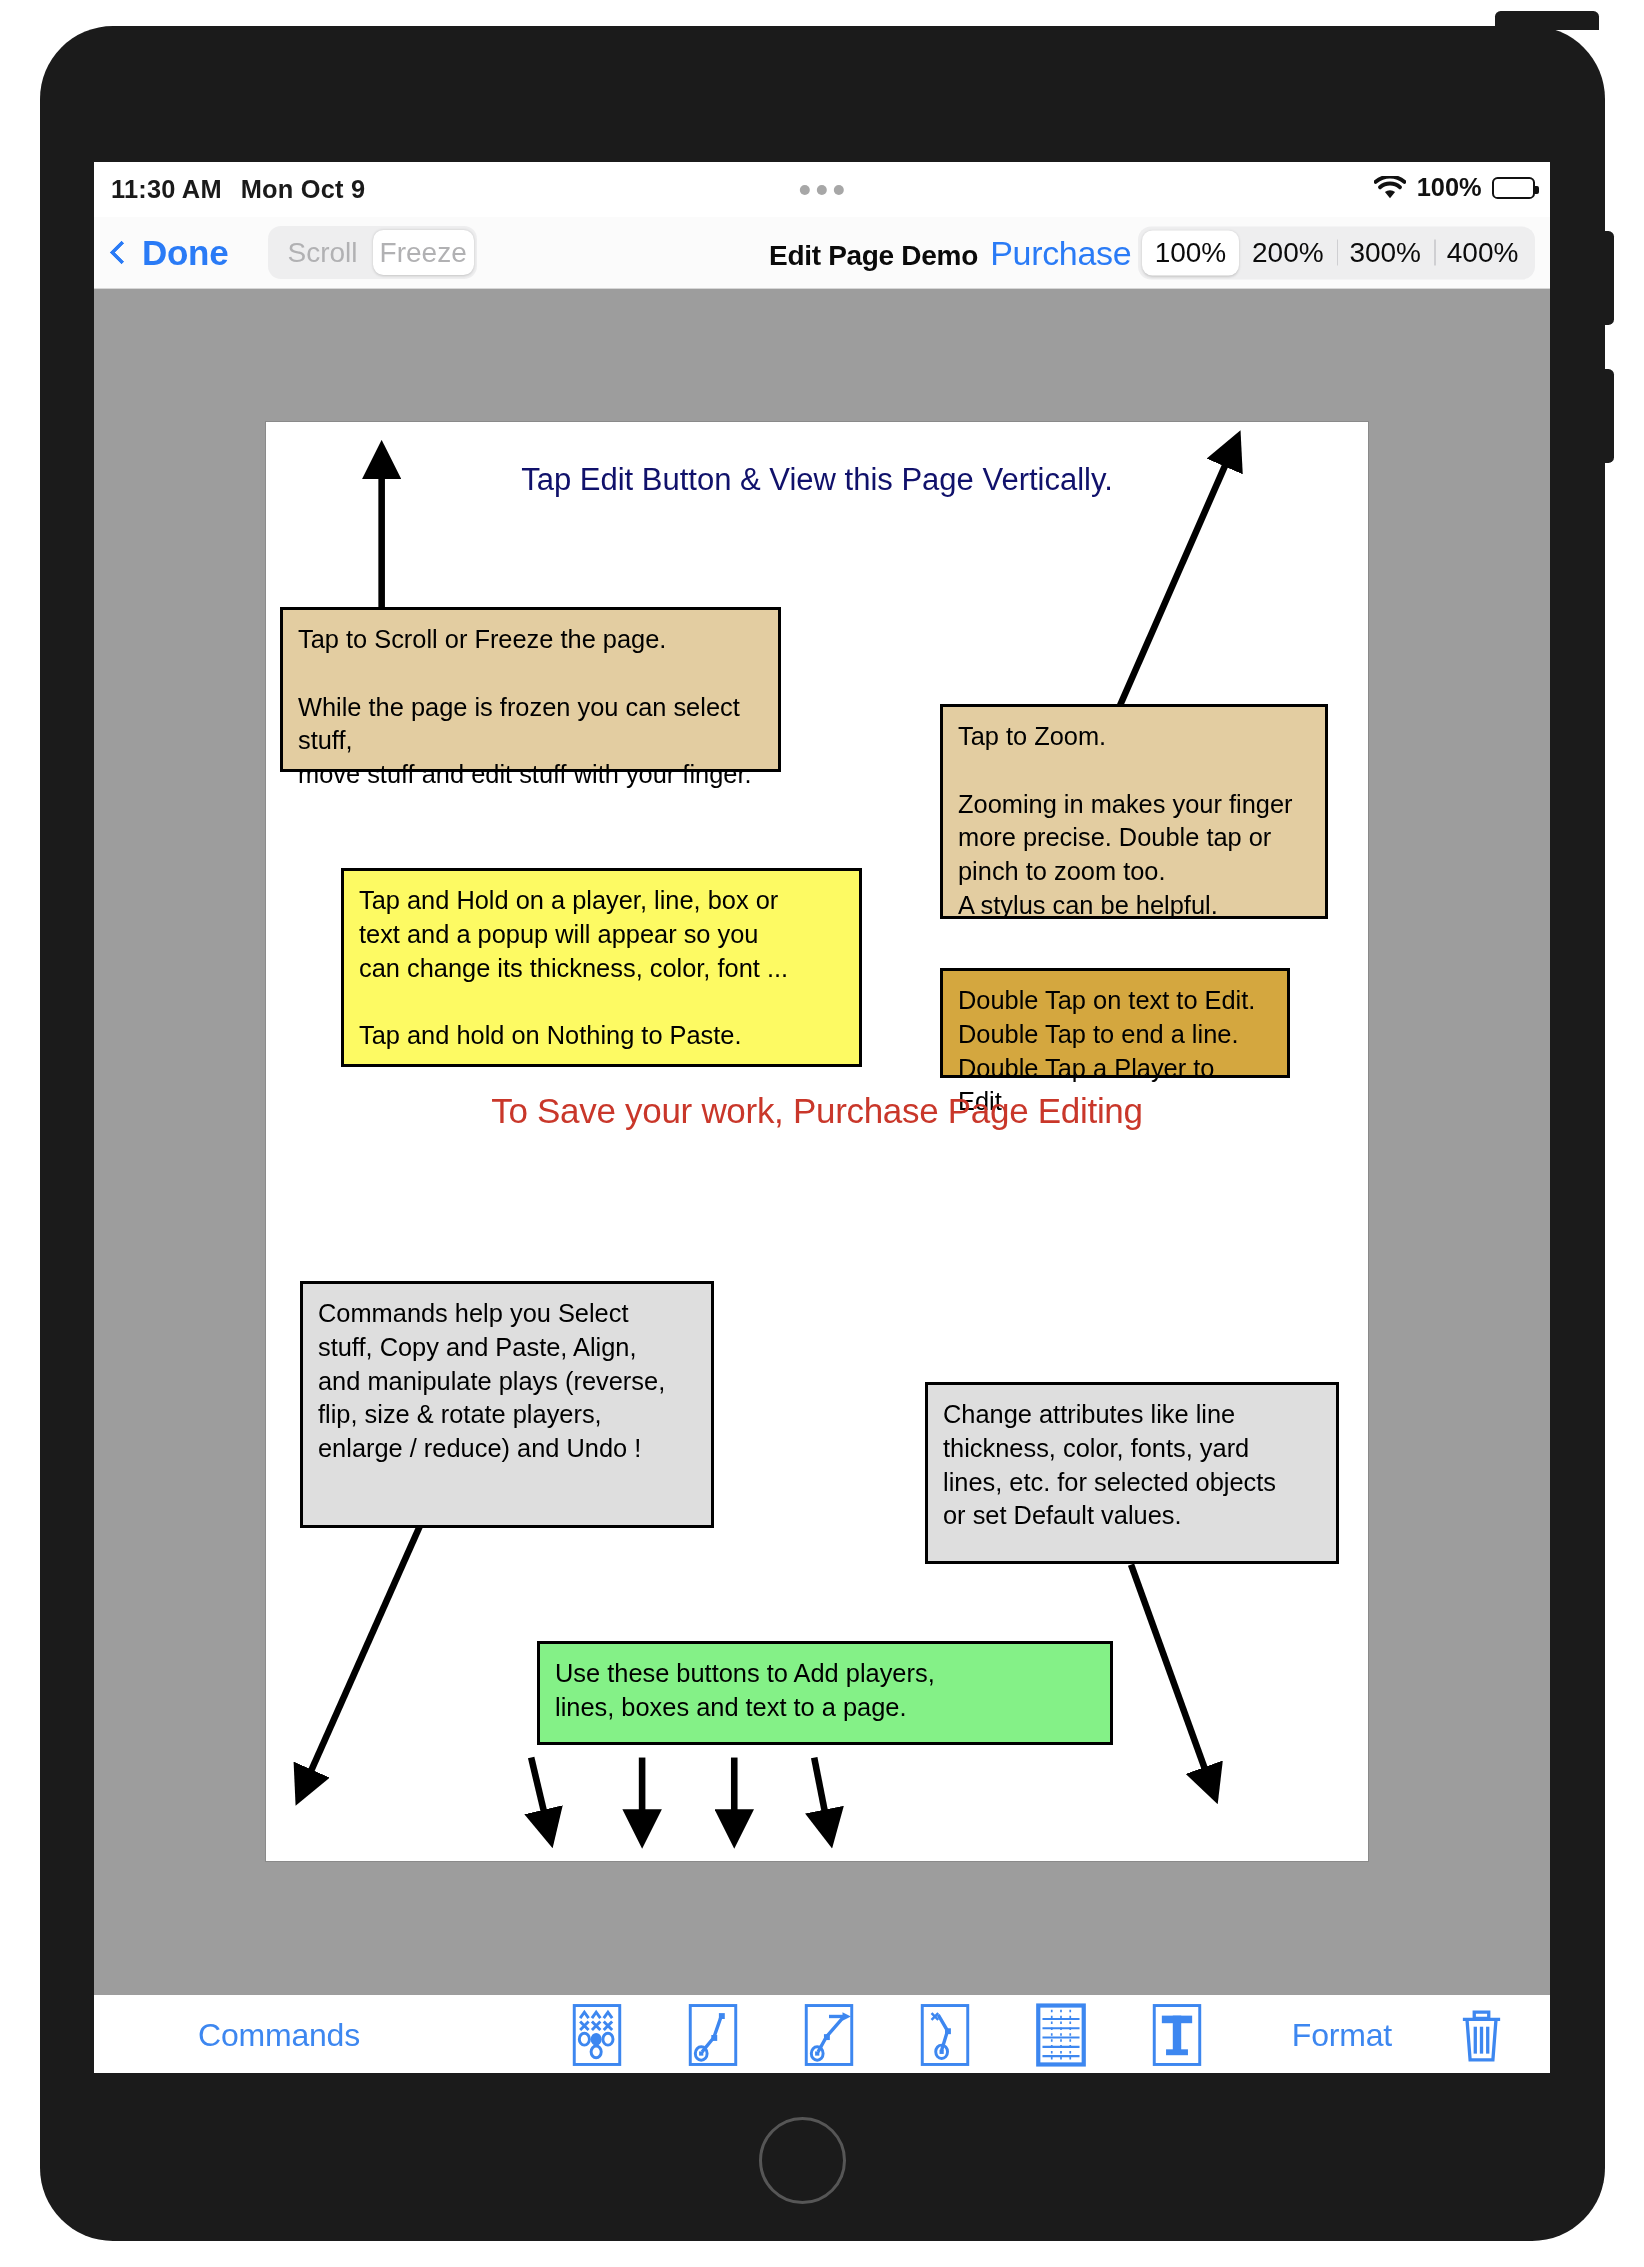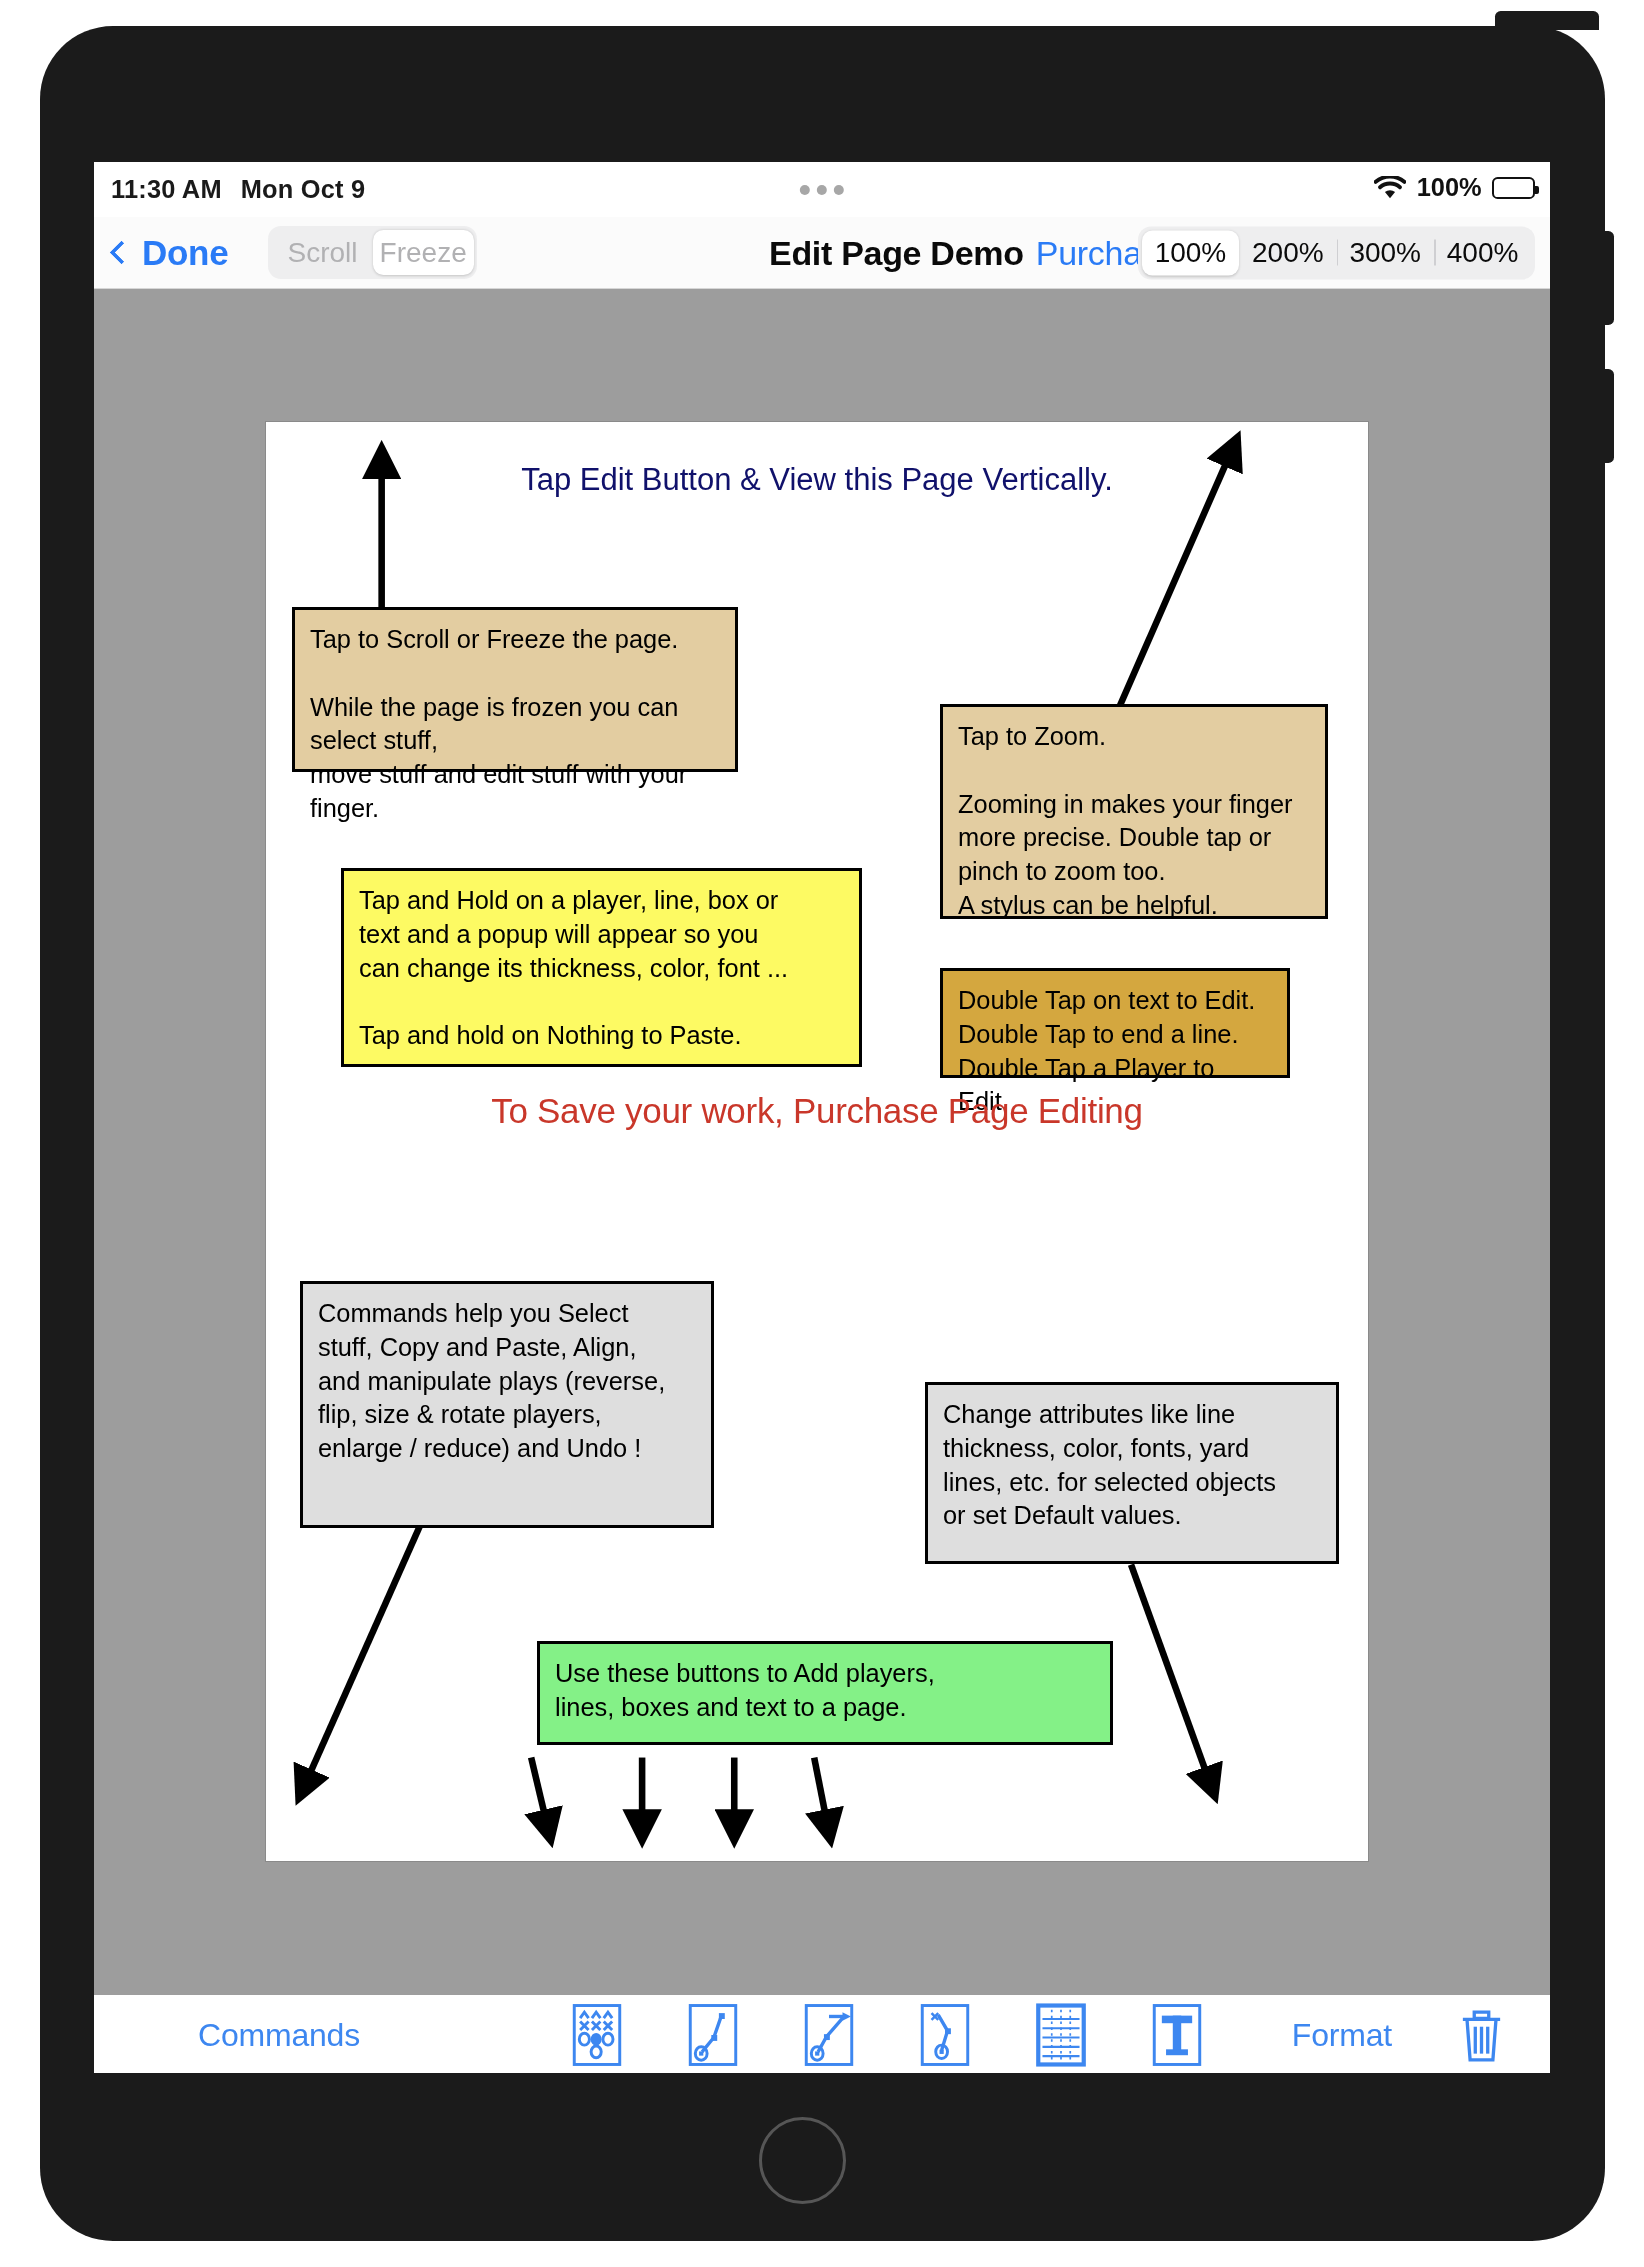--- a/index.html
+++ b/index.html
@@ -193,21 +193,21 @@
     position: absolute;
     left: 675px;
     top: 50%;
     transform: translateY(-50%);
     display: flex;
     align-items: baseline;
     gap: 12.2px;
     white-space: nowrap;
   }
   .nav-title {
-    font-size: 34px;
+    font-size: 28px;
     font-weight: bold;
     color: #0a0a0a;
     letter-spacing: -0.3px;
   }
   .nav-purchase {
     font-size: 34px;
     color: #2a7bf6;
     cursor: pointer;
     letter-spacing: -0.3px;
   }
@@ -295,21 +295,21 @@
     color: #000000;
     padding: 13px 15px;
     white-space: pre-line;
   }
   .note.tan      { background: #e3cda1; }
   .note.gold     { background: #d4a73f; }
   .note.yellow   { background: #fdfa63; }
   .note.gray     { background: #dedede; }
   .note.green    { background: #84f187; }
 
-  .n-scrollfreeze { left: 26px;  top: 185px;  width: 446px; height: 165px; }
+  .n-scrollfreeze { left: 14px;  top: 185px;  width: 501px; height: 165px; }
   .n-zoom         { left: 674px; top: 282px;  width: 388px; height: 215px; }
   .n-taphold      { left: 75px;  top: 446px;  width: 521px; height: 199px; }
   .n-doubletap    { left: 674px; top: 546px;  width: 350px; height: 110px; }
   .n-commands     { left: 34px;  top: 847px;  width: 414px; height: 247px; margin-top: 12px; }
   .n-attributes   { left: 659px; top: 960px; width: 414px; height: 182px; }
   .n-addbuttons   { left: 271px; top: 1219px; width: 576px; height: 104px; }
 
   
   .toolbar {
     position: relative;

